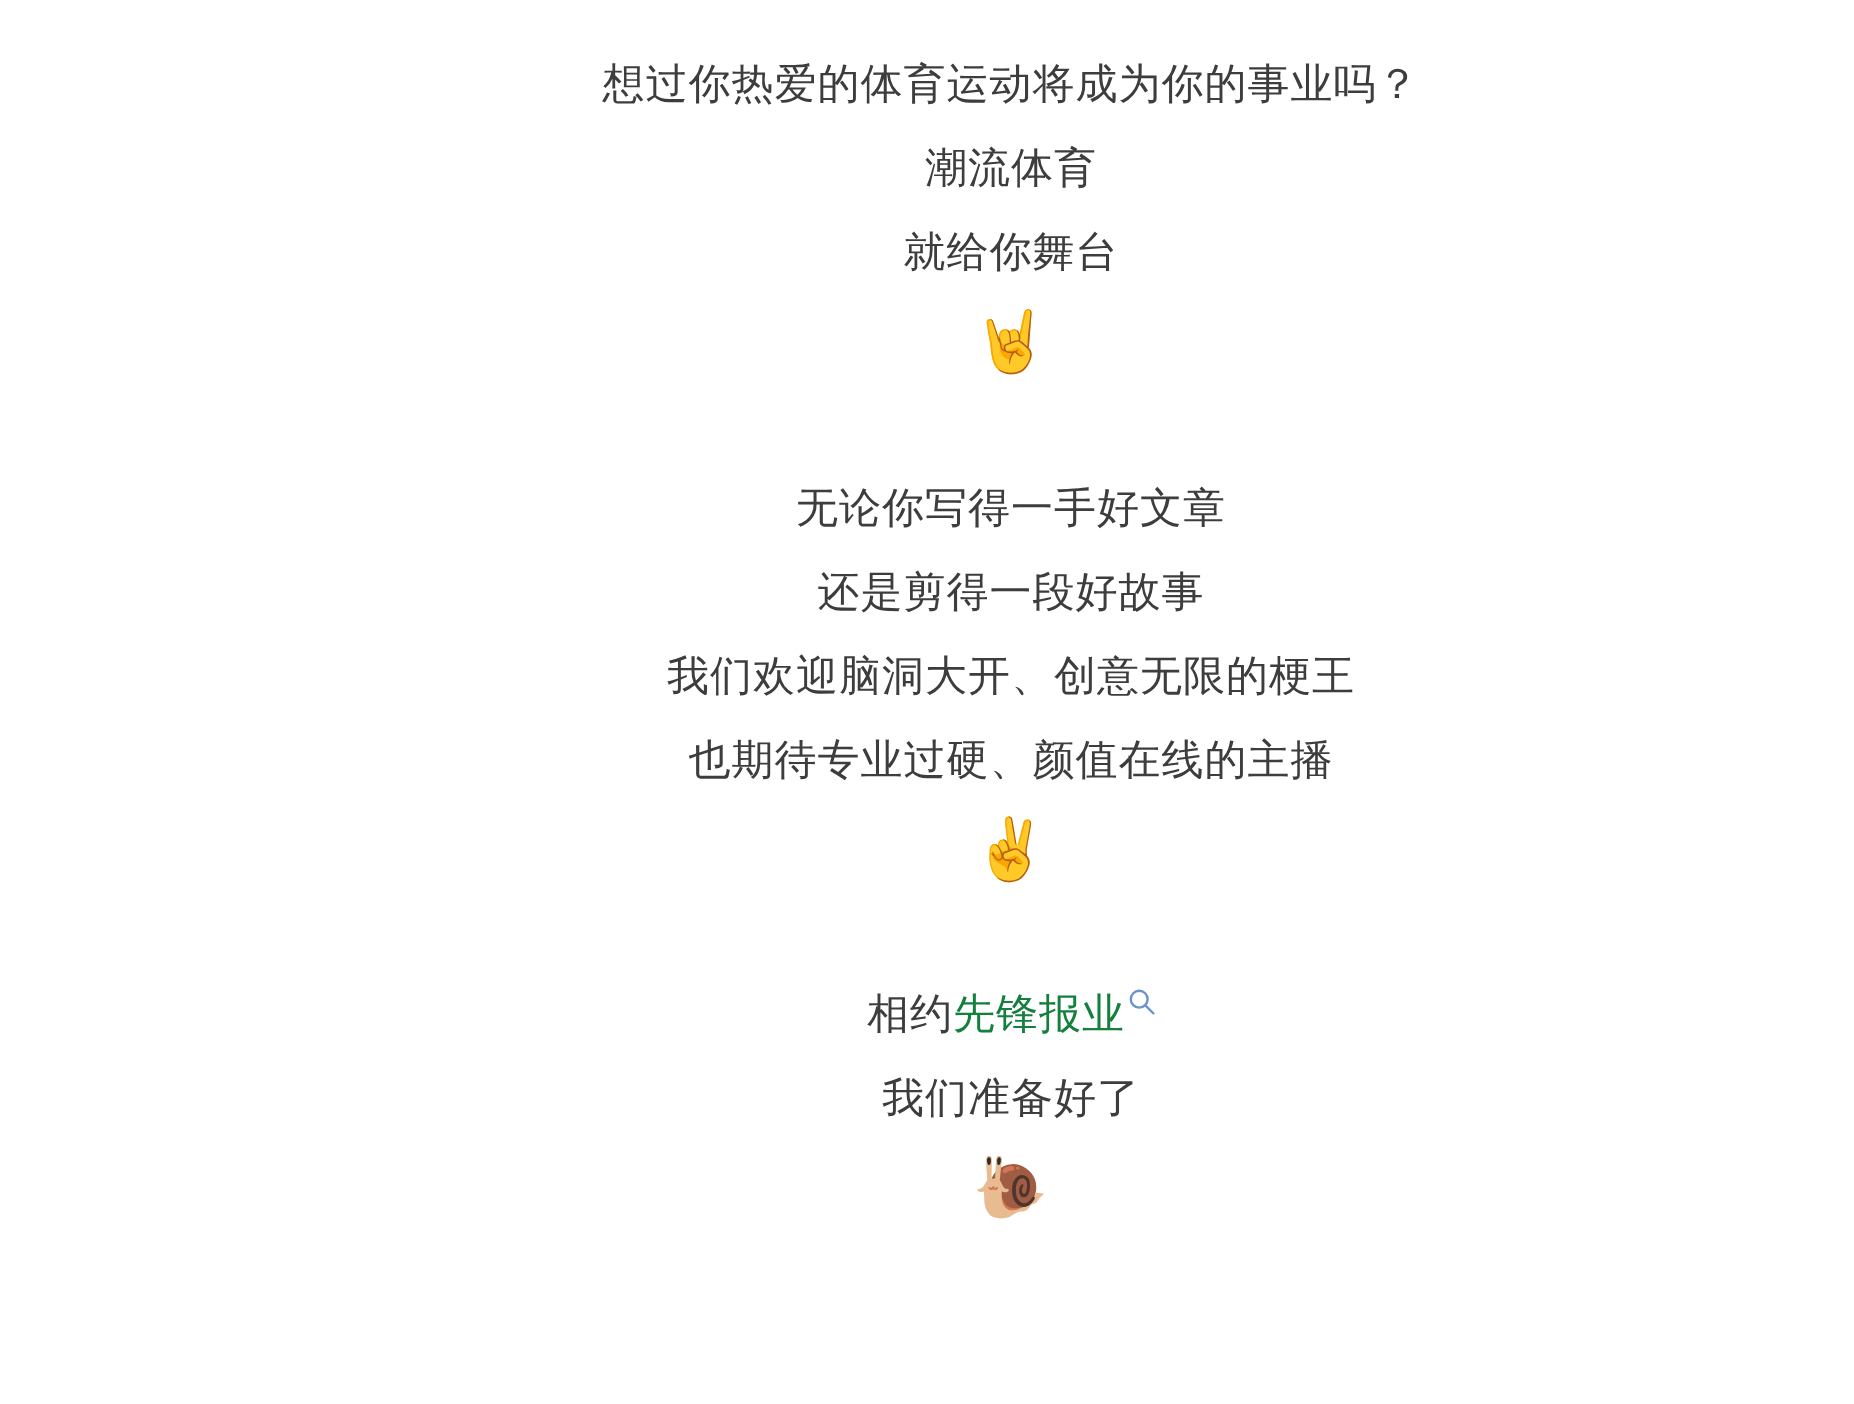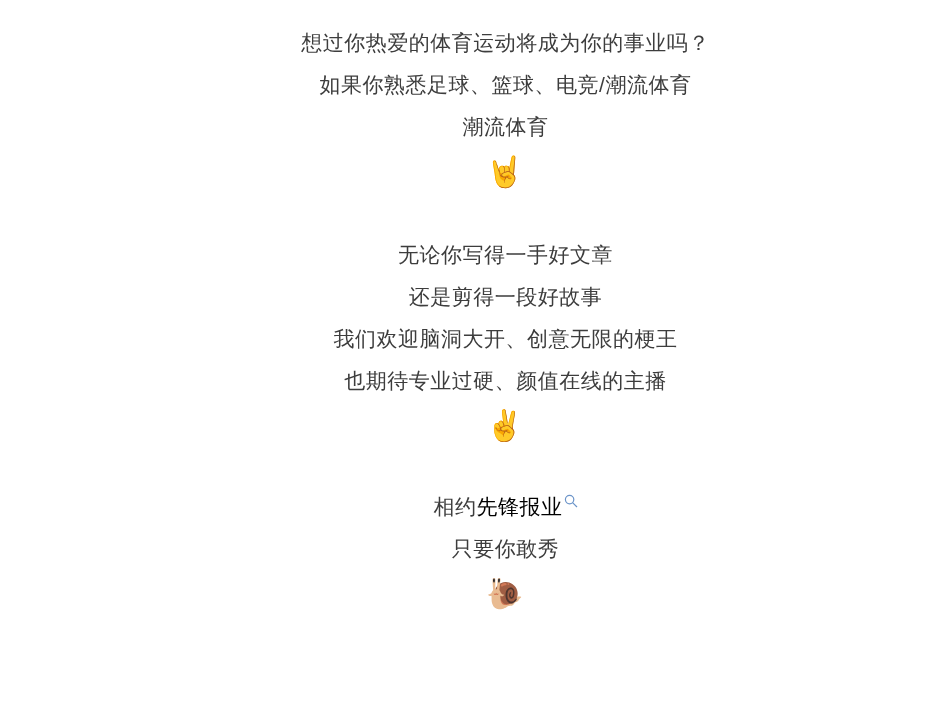--- a/index.html
+++ b/index.html
@@ -40,21 +40,21 @@
   }
   .emoji {
     text-align: center;
     font-size: 30px;
     line-height: 40px;
     margin-top: 4px;
   }
   .gap-1 { height: 42px; }
   .gap-2 { height: 40px; }
   .link {
-    color: #000000;
+    color: #15803d;
     font-family: Liberation Serif, serif;
   }
   .search-icon {
     display: inline-block;
     width: 14px;
     height: 14px;
     position: relative;
     top: -6px;
     margin-left: 1px;
   }
@@ -62,22 +62,22 @@
     display: block;
   }
 </style>
 </head>
 <body>
 
 <div class="page">
 
   <div class="block">
     <div class="line">想过你热爱的体育运动将成为你的事业吗？</div>
-    <div class="line">如果你熟悉足球、篮球、电竞/潮流体育</div>
     <div class="line">潮流体育</div>
+    <div class="line">就给你舞台</div>
     <div class="emoji">🤘</div>
   </div>
 
   <div class="gap-1"></div>
 
   <div class="block">
     <div class="line">无论你写得一手好文章</div>
     <div class="line">还是剪得一段好故事</div>
     <div class="line">我们欢迎脑洞大开、创意无限的梗王</div>
     <div class="line">也期待专业过硬、颜值在线的主播</div>
@@ -86,17 +86,17 @@
 
   <div class="gap-2"></div>
 
   <div class="block">
     <div class="line">
       <span>相约</span><span class="link">先锋报业</span><span class="search-icon"><svg width="14" height="14" viewBox="0 0 14 14">
             <circle cx="5.6" cy="5.6" r="4.2" fill="none" stroke="#6b94c9" stroke-width="1.2"></circle>
             <line x1="8.8" y1="8.8" x2="13" y2="13" stroke="#6b94c9" stroke-width="1.2"></line>
           </svg></span>
     </div>
-    <div class="line">只要你敢秀</div>
+    <div class="line">我们准备好了</div>
     <div class="emoji">🐌</div>
   </div>
 
 </div>
 
 </body></html>

